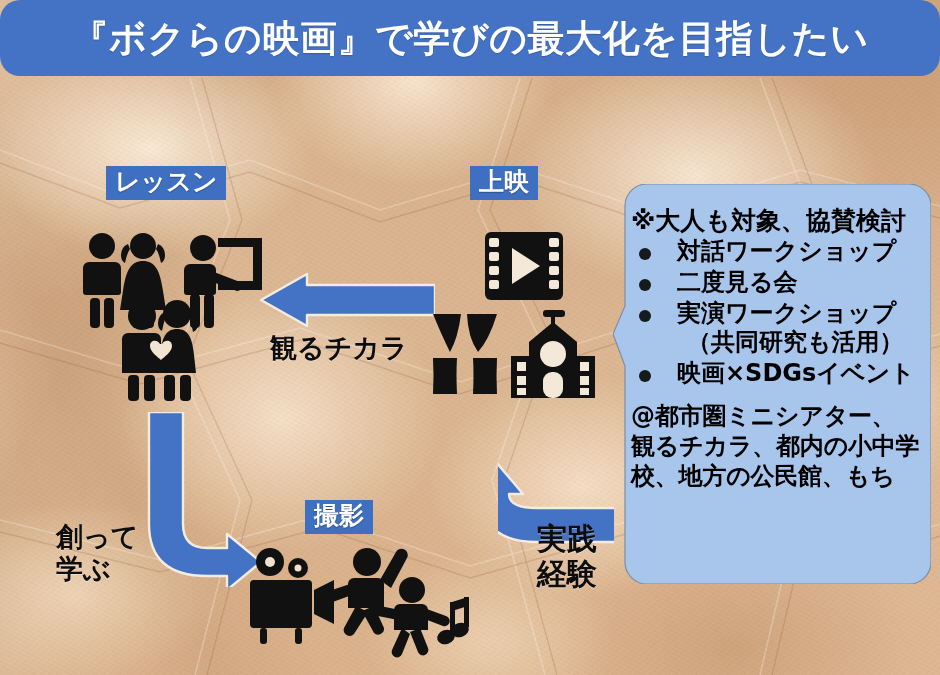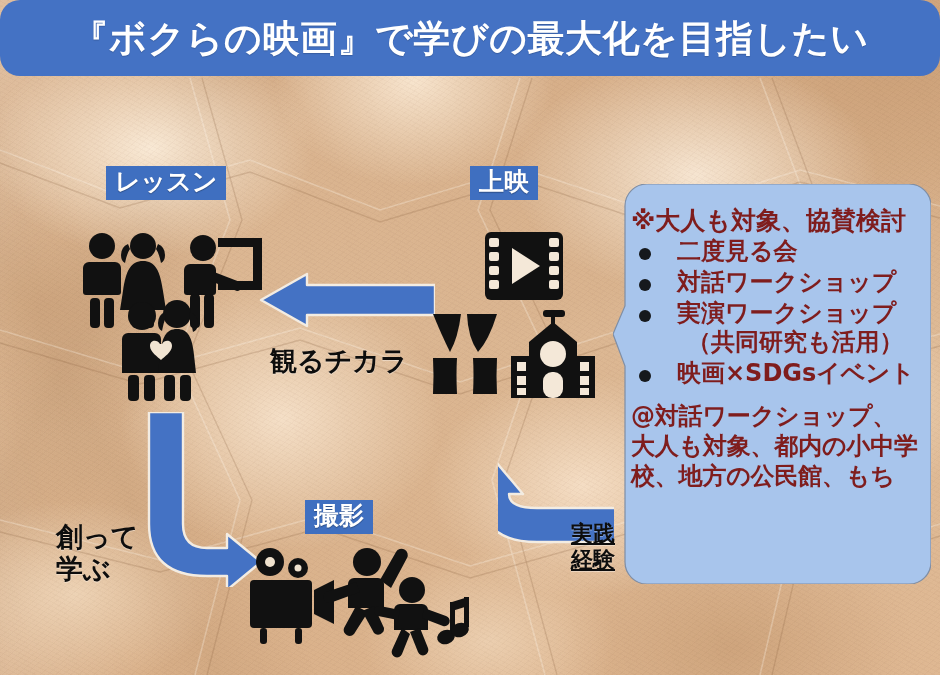--- a/index.html
+++ b/index.html
@@ -74,23 +74,23 @@
   #chip-lesson{left:106px;top:166px;}
   #chip-screening{left:470px;top:166px;}
   #chip-shooting{left:305px;top:500px;font-family:Liberation Serif, serif;}
 
   
   .flow-label{
     position:absolute;color:#0d0d0d;font-weight:700;
     line-height:1.18;white-space:nowrap;
     text-shadow:0 1px 0 rgba(255,255,255,.35);
   }
-  #label-watch{left:270px;top:332px;font-size:27px;margin-top:13px;}
+  #label-watch{left:270px;top:332px;font-size:27px;}
   #label-create{left:56px;top:521px;font-size:27px;text-align:left;width:112px;}
-  #label-practice{left:537px;top:521px;font-size:22px;text-align:right;width:78px;text-decoration:underline;}
+  #label-practice{left:537px;top:521px;font-size:30px;text-align:left;width:78px;}
 
   
   .icon-layer{position:absolute;}
   .icon-layer svg{display:block;}
   #icons-lesson{left:72px;top:228px;}
   #icons-screening{left:425px;top:230px;}
   #icons-shooting{left:240px;top:540px;}
 
   
   #arrow-left{position:absolute;left:255px;top:272px;}
@@ -98,21 +98,21 @@
   #arrow-up{position:absolute;left:498px;top:405px;}
 
   
   #callout{
     position:absolute;left:613px;top:184px;width:318px;height:400px;
   }
   #callout-shape{position:absolute;left:0;top:0;}
   #callout-body{
     position:absolute;left:0;top:0;width:318px;height:401px;
     padding:22px 0 0 18px;box-sizing:border-box;
-    color:#7f1d1d;
+    color:#000000;
   }
   #callout-heading{
     font-size:25px;font-weight:700;line-height:1.16;white-space:nowrap;
     margin:0 0 2px 0;
   }
   #callout-list{
     list-style:none;margin:0;padding:0;
   }
   #callout-list li{
     position:relative;
@@ -341,37 +341,37 @@
 
   <div id="callout">
     <svg id="callout-shape" width="318" height="400" viewBox="0 0 318 400">
       <path d="M34,0 H296 a22,22 0 0 1 22,22 V378 a22,22 0 0 1 -22,22 H34 a22,22 0 0 1 -22,-22 V182 L0,150 L12,122 V22 A22,22 0 0 1 34,0 Z" fill="#a8c5ec" stroke="#7e8ea6" stroke-width="1.2"></path>
     </svg>
     <div id="callout-body">
       <div id="callout-heading">※大人も対象、協賛検討</div>
       <ul id="callout-list">
         <li>
           <span class="bullet"></span>
-          <span>二度見る会</span>
+          <span>対話ワークショップ</span>
         </li>
         <li>
           <span class="bullet"></span>
-          <span>対話ワークショップ</span>
+          <span>二度見る会</span>
         </li>
         <li>
           <span class="bullet"></span>
           <span>実演ワークショップ</span>
           <span class="sub">（共同研究も活用）</span>
         </li>
         <li>
           <span class="bullet"></span>
           <span>映画×SDGsイベント</span>
         </li>
       </ul>
       <div id="callout-note">
-        <div>@対話ワークショップ、</div>
-        <div>大人も対象、都内の小中学</div>
+        <div>@都市圏ミニシアター、</div>
+        <div>観るチカラ、都内の小中学</div>
         <div>校、地方の公民館、もち</div>
       </div>
     </div>
   </div>
 
 </div>
 
 </body></html>

